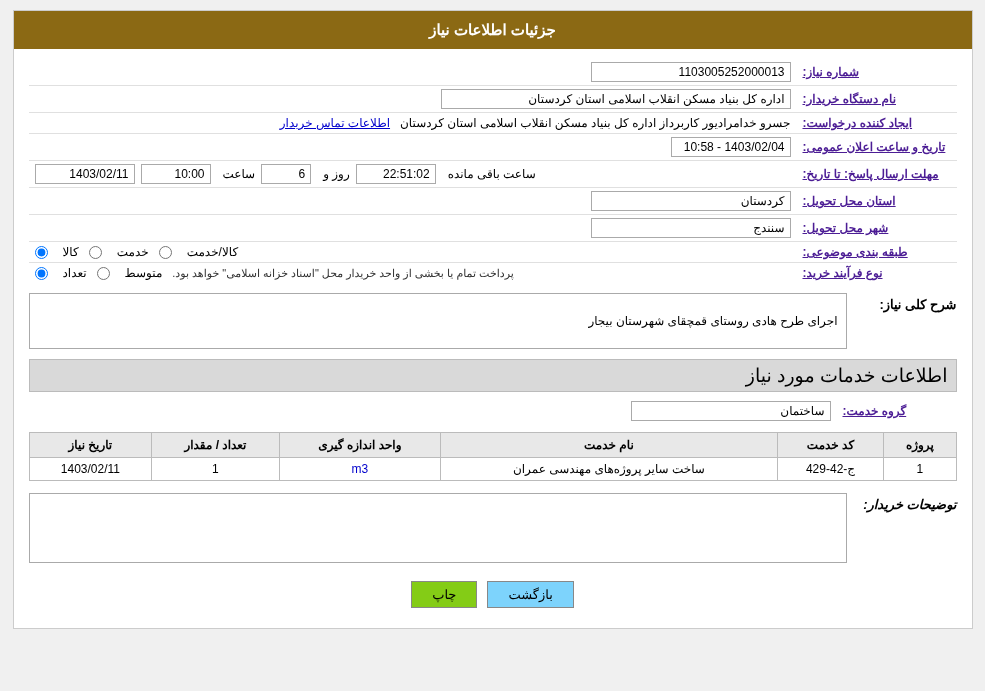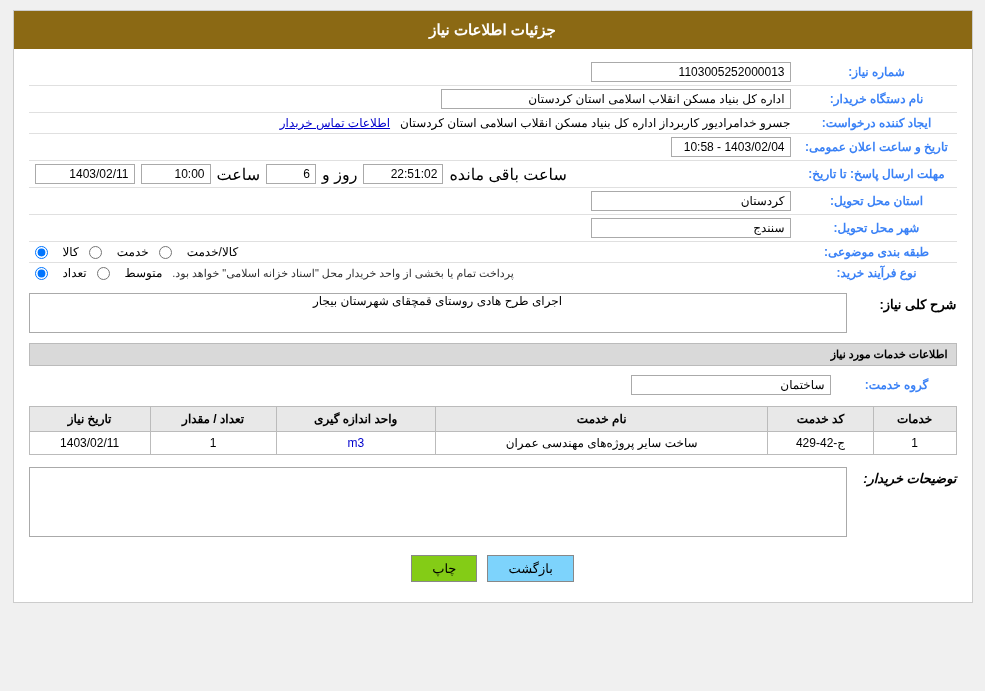--- a/index.html
+++ b/index.html
@@ -23,41 +23,42 @@
       padding: 10px;
       font-size: 15px;
       font-weight: bold;
     }
     .content {
       padding: 10px 15px;
     }
     .section-title {
       background: #d9d9d9;
       border: 1px solid #bbb;
-      font-weight: bold;
-      font-size: 11px;
+      font-weight: normal;
+      font-size: 19px;
       padding: 4px 8px;
       margin: 10px 0 6px 0;
       text-align: right;
     }
     .info-table {
       width: 100%;
       border-collapse: collapse;
     }
     .info-table td {
       padding: 3px 6px;
       vertical-align: middle;
       font-size: 12px;
     }
     .label-cell {
-      text-align: center;
+      text-align: left;
       font-weight: bold;
       white-space: nowrap;
       width: 160px;
-      color: #3b82f6;
+      color: #4c1d95;
+      text-decoration: underline;
     }
     .value-cell {
       text-align: right;
     }
     .input-box {
       border: 1px solid #aaa;
       background: #fff;
       padding: 2px 5px;
       font-size: 12px;
       font-family: Tahoma, Arial, sans-serif;
@@ -146,21 +147,22 @@
     .date-time-row {
       display: flex;
       align-items: center;
       gap: 6px;
       justify-content: flex-end;
     }
     .small-num {
       width: 50px;
     }
     .countdown-label {
-      font-size: 16px;
+      font-size: 12px;
+      margin-left: 6px;
     }
     .note-text {
       font-size: 11px;
       color: #333;
     }
   </style>
 </head>
 <body>
 
 <div class="page-container">
@@ -258,21 +260,21 @@
             </div>
           </div>
         </td>
       </tr>
     </tbody>
       </table>
 
     <div style="margin-top:10px;">
       <div style="display:flex; align-items:flex-start; gap:10px;">
         <span style="font-weight:bold; white-space:nowrap; padding-top:4px; min-width:100px; text-align:right;">شرح کلی نیاز:</span>
-        <div style="flex:1; border:1px solid #aaa; padding:0 8px; font-size:12px; text-align:center; min-height:40px;">
+        <div style="flex:1; border:1px solid #aaa; padding:20px 8px; font-size:12px; text-align:right; min-height:40px;">
           <span>اجرای طرح هادی روستای قمچقای شهرستان بیجار</span>
         </div>
       </div>
     </div>
 
     <div class="section-title">اطلاعات خدمات مورد نیاز</div>
 
     <table class="info-table">
       <tbody>
           <tr>
@@ -280,21 +282,21 @@
         <td class="value-cell">
           <span class="input-box medium-input" style="display:inline-block;">ساختمان</span>
         </td>
       </tr>
     </tbody>
       </table>
 
     <table class="services-table">
       <thead>
         <tr>
-          <th>خدمات</th>
+          <th>پروژه</th>
           <th>کد خدمت</th>
           <th>نام خدمت</th>
           <th>واحد اندازه گیری</th>
           <th>تعداد / مقدار</th>
           <th>تاریخ نیاز</th>
         </tr>
       </thead>
       <tbody id="services-tbody">
       <tr>
     <td>1</td>

